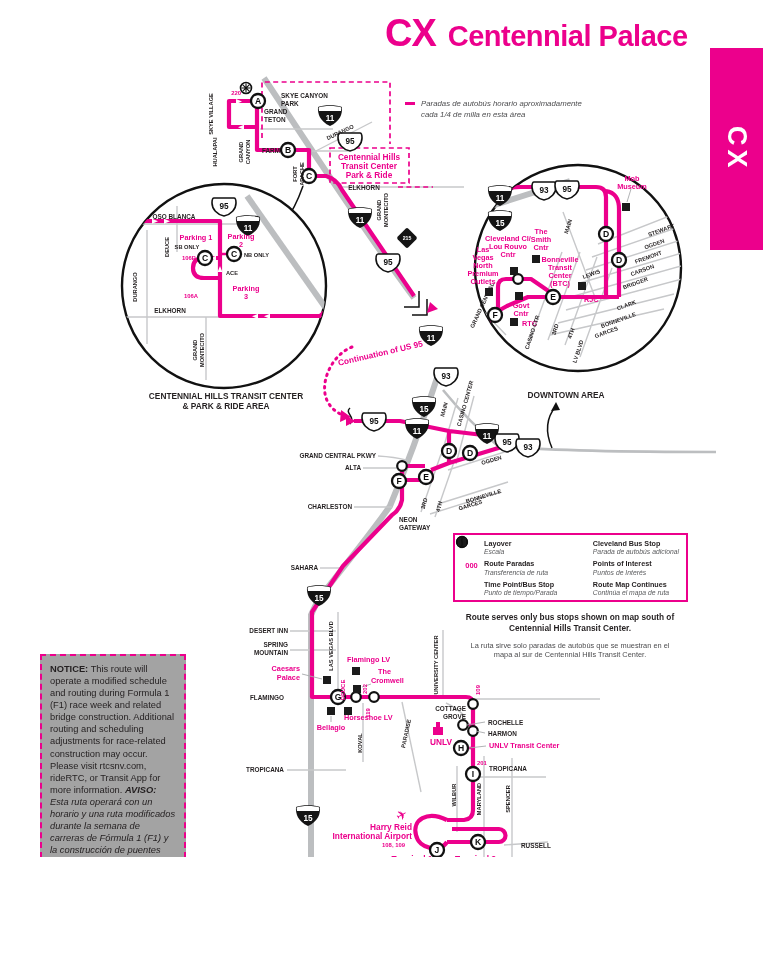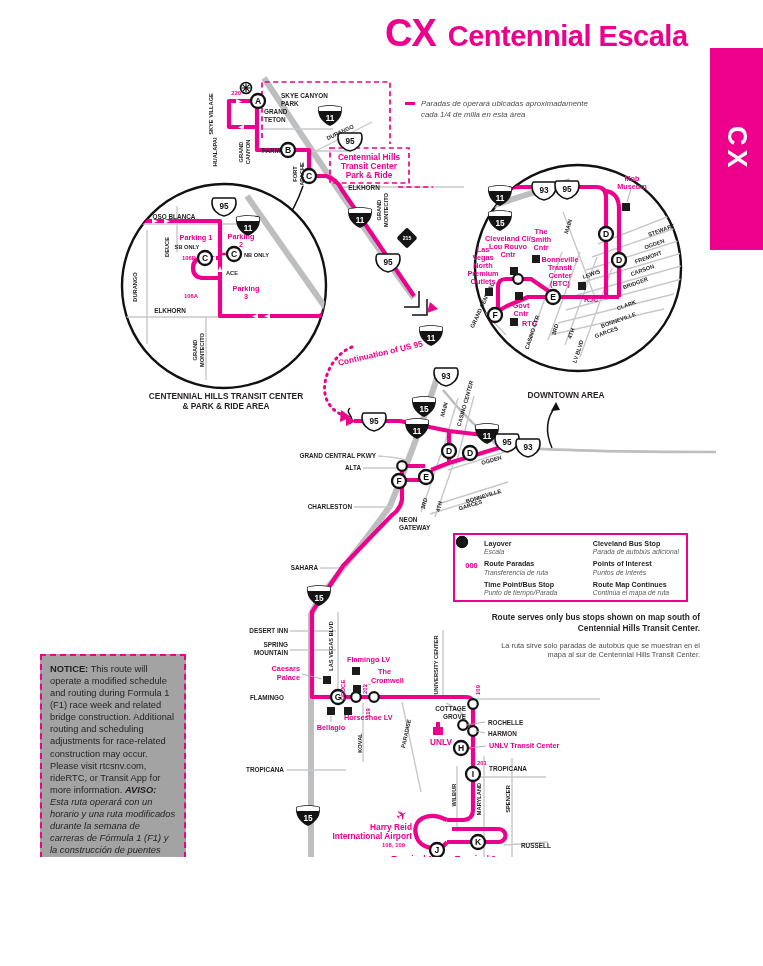--- a/index.html
+++ b/index.html
@@ -20,21 +20,21 @@
   
   .legend{position:absolute;left:453px;top:533px;width:235px;height:69px;border:2px solid #EC008C;
           background:#fff;box-sizing:border-box;display:flex;justify-content:space-between;padding:5px 7px 3px 9px;}
   .lcol{display:flex;flex-direction:column;justify-content:space-between;}
   .litem{display:flex;gap:5px;align-items:flex-start;}
   .licon{width:15px;flex:0 0 15px;display:flex;justify-content:center;margin-top:1px;}
   .lt .en{font-size:7.2px;font-weight:bold;line-height:1.15;}
   .lt .es{font-size:6.8px;font-style:italic;color:#58595B;line-height:1.15;}
   .t000{font-size:7.5px;font-weight:800;color:#EC008C;}
   
-  .southnote{position:absolute;left:440px;top:612px;width:260px;text-align:right;}
+  .southnote{position:absolute;left:440px;top:612px;width:260px;text-align:center;}
   .southnote .en{font-size:8.3px;font-weight:bold;line-height:1.3;}
   .southnote .es{font-size:7.4px;color:#4d4d4f;line-height:1.3;margin-top:7px;}
   
   .notice{position:absolute;left:40px;top:654px;width:146px;height:303px;box-sizing:border-box;
           border:2px dashed #EC008C;background:#a3a3a3;padding:7px 8px;font-size:9.3px;line-height:1.3;}
   .notice .b{font-weight:bold;}
   .notice .bi{font-weight:bold;font-style:italic;}
   .notice .i{font-style:italic;}
   
   svg{position:absolute;left:0;top:0;font-family:"Liberation Sans",sans-serif;}
@@ -59,30 +59,30 @@
   .dashbox{stroke:#EC008C;stroke-width:1.7;fill:none;stroke-dasharray:5 3.4;}
   .blk{stroke:#111;stroke-width:1.5;fill:none;}
 </style>
 </head>
 <body>
 
 <div class="page">
 
   <div class="hdr">
     <span class="code">CX</span>
-    <span class="name">Centennial Escala</span>
+    <span class="name">Centennial Palace</span>
   </div>
   <div class="sidetab">
     <span>CX</span>
   </div>
 
   <div class="busnote">
     <div class="es">
       <span class="dash"></span>
-      <div>Paradas de operará ubicadas aproximadamente</div>
+      <div>Paradas de autobús horario aproximadamente</div>
       <div>cada 1/4 de milla en esta área</div>
     </div>
   </div>
 
   <svg width="763" height="966" viewBox="0 0 763 966">
     <defs>
       <clipPath id="clipL">
           <circle cx="224" cy="286" r="102"></circle>
         </clipPath>
       <clipPath id="clipR">

